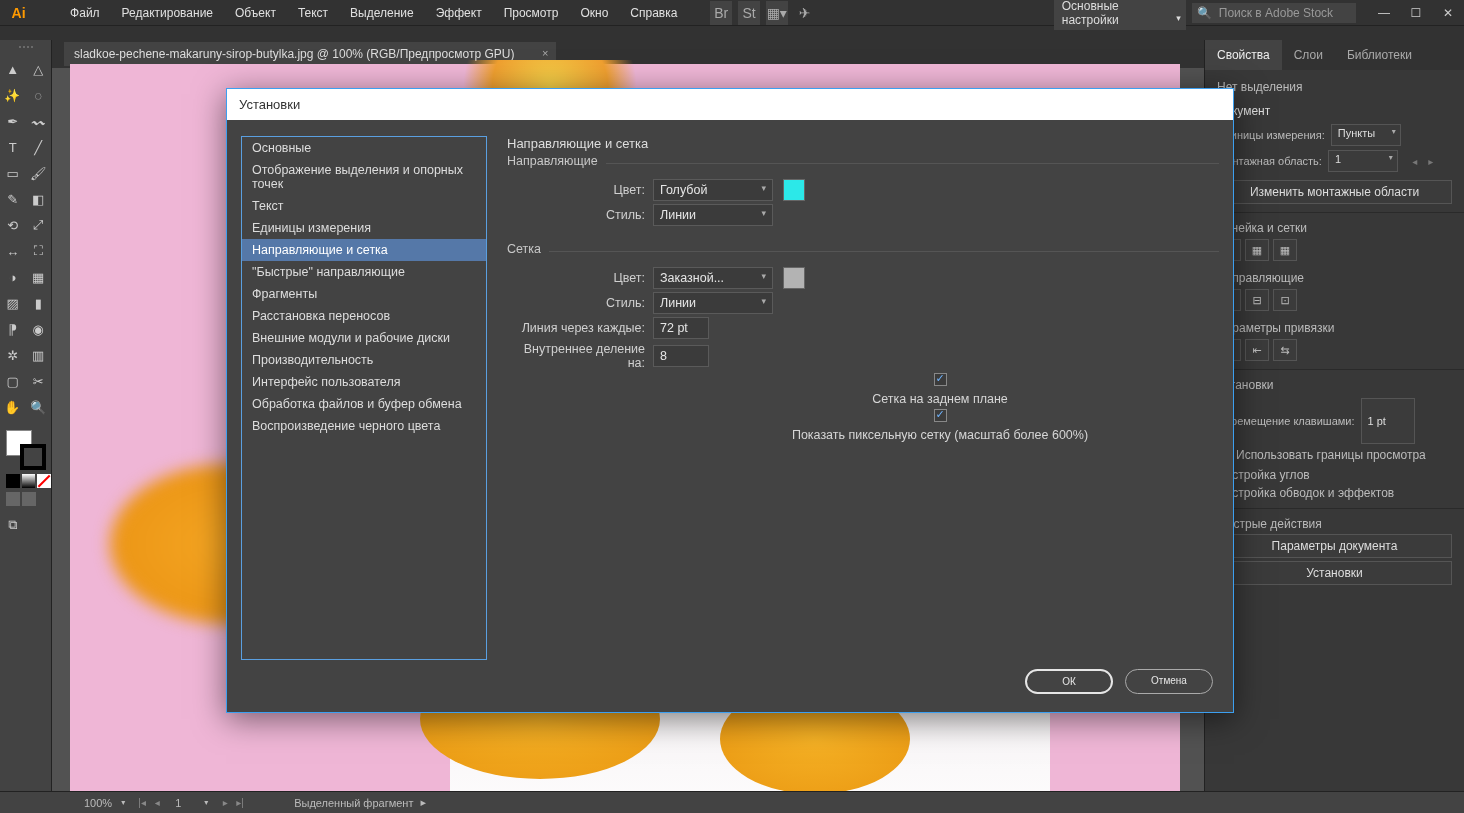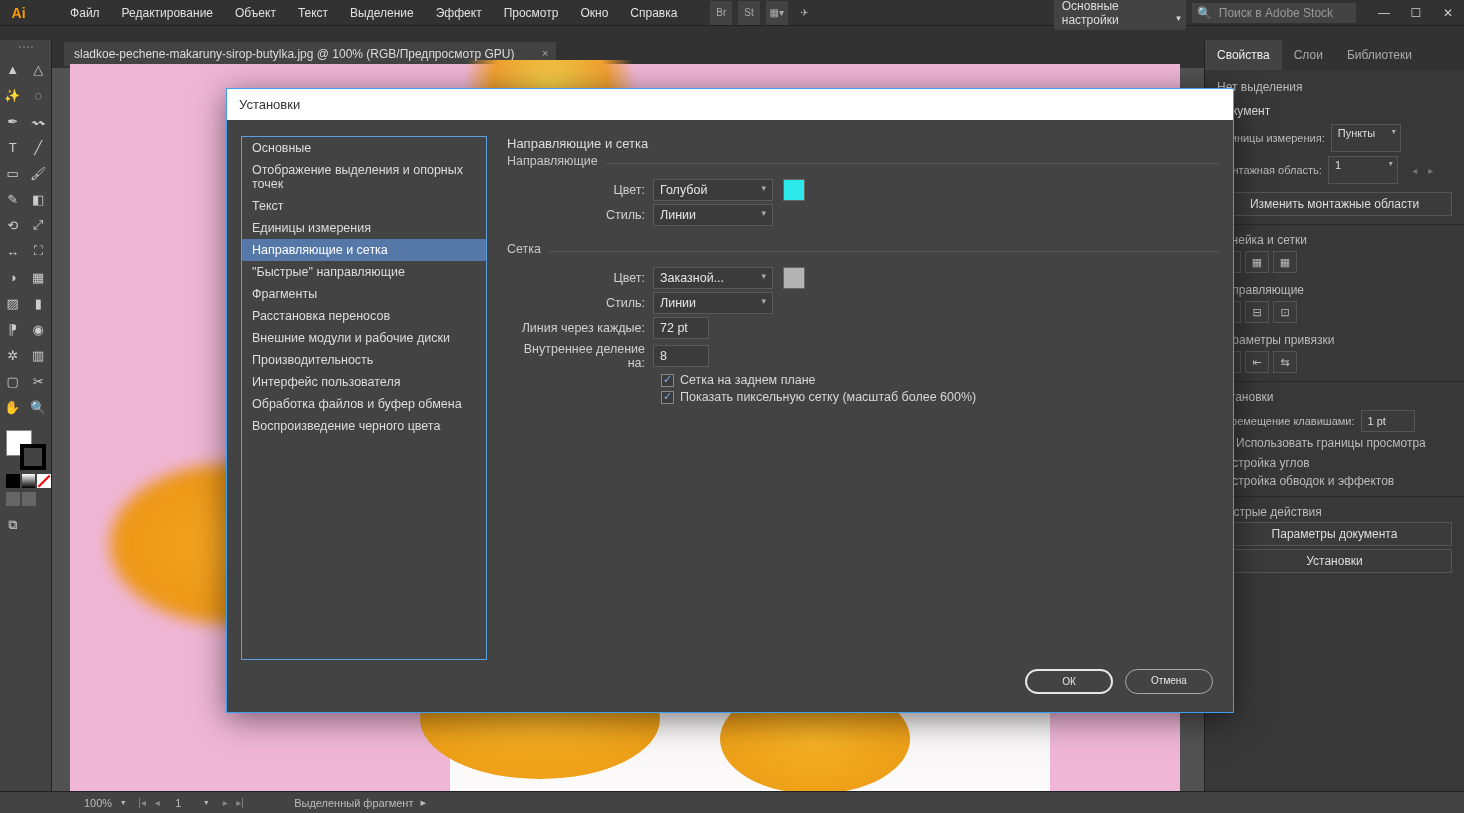--- a/index.html
+++ b/index.html
@@ -4,21 +4,21 @@
 <style>
 * { box-sizing: border-box; margin: 0; padding: 0; font-family: "Segoe UI", Tahoma, sans-serif; }
 body { width: 1464px; height: 813px; background: #323232; overflow: hidden; color: #d0d0d0; font-size: 12px; position: relative; }
 
 
 .titlebar { height: 26px; background: #323232; display: flex; align-items: center; border-bottom: 1px solid #222; gap: 23px; }
 .logo { width: 40px; height: 26px; display: flex; align-items: center; justify-content: center; color: #ff9a00; font-weight: bold; font-size: 14px; }
 .menubar { display: flex; height: 26px; align-items: center; gap: 2px; }
 .menubar span { padding: 0 10px; height: 26px; display: flex; align-items: center; cursor: default; color: #e0e0e0; }
 .tb-right { margin-left: auto; display: flex; align-items: center; height: 26px; gap: 6px; }
-.tb-icon { width: 24px; height: 24px; background: #434343; display: flex; align-items: center; justify-content: center; color: #aaa; font-size: 10px; }
+.tb-icon { width: 24px; height: 24px; background: #434343; display: flex; align-items: center; justify-content: center; color: #aaa; font-size: 14px; }
 .workspace-dd { background: #434343; padding: 3px 18px 3px 8px; position: relative; color: #ddd; }
 .workspace-dd::after { content: "▾"; position: absolute; right: 5px; font-size: 9px; }
 .search-box { width: 180px; background: #434343; padding: 3px 6px; color: #999; display: flex; align-items: center; gap: 6px; }
 .win-controls { display: flex; margin-left: 6px; }
 .win-btn { width: 32px; height: 20px; display: flex; align-items: center; justify-content: center; color: #ccc; font-size: 12px; }
 
 
 .doctab-row { height: 28px; background: #323232; display: flex; align-items: center; padding-left: 80px; }
 .doctab { background: #434343; padding: 5px 42px 5px 10px; color: #ddd; position: relative; font-size: 12px; }
 .doctab .x { position: absolute; right: 8px; top: 5px; color: #aaa; font-size: 11px; }
@@ -51,28 +51,28 @@
 
 
 .rightpanel { width: 260px; background: #383838; border-left: 1px solid #222; display: flex; flex-direction: column; font-size: 12px; }
 .rp-tabs { display: flex; background: #323232; }
 .rp-tab { padding: 8px 12px; color: #aaa; }
 .rp-tab.active { background: #434343; color: #eee; }
 .rp-body { padding: 10px 12px; color: #bbb; overflow: hidden;}
 .rp-sect-title { color: #ddd; margin: 10px 0 6px; font-size: 12px; }
 .rp-row { display: flex; align-items: center; gap: 6px; margin: 4px 0; }
 .rp-row label { color: #bbb; font-size: 11px; }
-.rp-dd { background: #3b3b3b; border: 1px solid #555; padding: 2px 18px 12px 6px; position: relative; color: #ddd; min-width: 70px; font-size: 11px;}
+.rp-dd { background: #3b3b3b; border: 1px solid #555; padding: 2px 18px 6px 6px; position: relative; color: #ddd; min-width: 70px; font-size: 11px;}
 .rp-dd::after{content:"▾";position:absolute;right:4px;font-size:8px;color:#aaa;}
 .rp-nav{display:flex;gap:2px;margin-left:4px;}
 .rp-nav span{width:14px;height:18px;display:flex;align-items:center;justify-content:center;color:#777;font-size:10px;}
 .rp-btn-row { display: flex; gap: 4px; margin: 4px 0; }
 .rp-mini-btn { width: 24px; height: 22px; background: #3b3b3b; border: 1px solid #555; display: flex; align-items: center; justify-content: center; color: #bbb; font-size: 11px;}
 .rp-full-btn { background: #3b3b3b; border: 1px solid #555; padding: 4px 12px; color: #ddd; width: 100%; text-align: center; margin: 3px 0;}
-.rp-input { background: #3b3b3b; border: 1px solid #555; padding: 4px 6px; color: #ddd; width: 54px; font-size: 11px;}
+.rp-input { background: #3b3b3b; border: 1px solid #555; padding: 16px 6px; color: #ddd; width: 54px; font-size: 11px;}
 .rp-divider{height:1px;background:#2a2a2a;margin:8px -12px;}
 
 
 .statusbar { position: absolute; bottom: 0; left: 0; right: 0; height: 22px; background: #434343; display: flex; align-items: center; padding-left: 80px; gap: 7px; color: #bbb; font-size: 11px; border-top:1px solid #222;}
 .sb-item{display:flex;align-items:center;gap:4px;}
 .sb-dd{padding:1px 16px 1px 4px;position:relative;}
 .sb-dd::after{content:"▾";position:absolute;right:3px;font-size:8px;}
 .sb-nav{display:flex;gap:1px;}
 .sb-nav span{width:14px;color:#888;font-size:10px;text-align:center;}
 
@@ -86,21 +86,21 @@
 .dlg-content { flex: 1; }
 .dlg-heading { font-size: 13px; color: #ddd; margin-bottom: 12px; }
 .fieldset { border-top: 1px solid #555; padding: 12px 0 18px; margin-bottom: 4px; position: relative; }
 .fieldset-legend { position: absolute; top: -10px; left: 0; background: #434343; padding-right: 8px; color: #c8c8c8; font-size: 12.5px; }
 .frow { display: flex; align-items: center; margin: 3px 0; }
 .frow-label { width: 146px; text-align: right; padding-right: 8px; color: #d0d0d0; font-size: 12.5px; }
 .frow-dd { width: 120px; background: #3b3b3b; border: 1px solid #5a5a5a; padding: 3px 6px; color: #e6e6e6; position: relative; font-size: 12.5px; }
 .frow-dd::after { content: "▾"; position: absolute; right: 6px; color: #aaa; font-size: 9px; }
 .frow-input { width: 56px; background: #3b3b3b; border: 1px solid #5a5a5a; padding: 3px 6px; color: #e6e6e6; font-size: 12.5px; }
 .color-swatch { width: 22px; height: 22px; margin-left: 10px; border: 1px solid #666; }
-.frow-check { display: flex; align-items: center; margin: 3px 0 3px 154px; gap: 6px; font-size: 12.5px; color: #d6d6d6; }
+.frow-check { display: flex; align-items: center; margin: 3px 0 3px 154px; gap: 6px; font-size: 12.5px; color: #d6d6d6; flex-direction: column; }
 .chk { width: 13px; height: 13px; background: #3b3b3b; border: 1px solid #888; position: relative; }
 .chk.on::after { content: "✓"; position: absolute; left: 1px; top: -2px; font-size: 11px; color: #6fb4ff; }
 .dlg-buttons { position: absolute; right: 20px; bottom: 18px; display: flex; gap: 12px; }
 .dlg-btn { min-width: 88px; padding: 5px 18px; border: 1px solid #aaa; border-radius: 14px; text-align: center; color: #e6e6e6; font-size: 10px; background: transparent; }
 .dlg-btn.primary { border: 2px solid #e6e6e6; }
 </style>
 </head>
 <body>
 
 <div class="titlebar">

